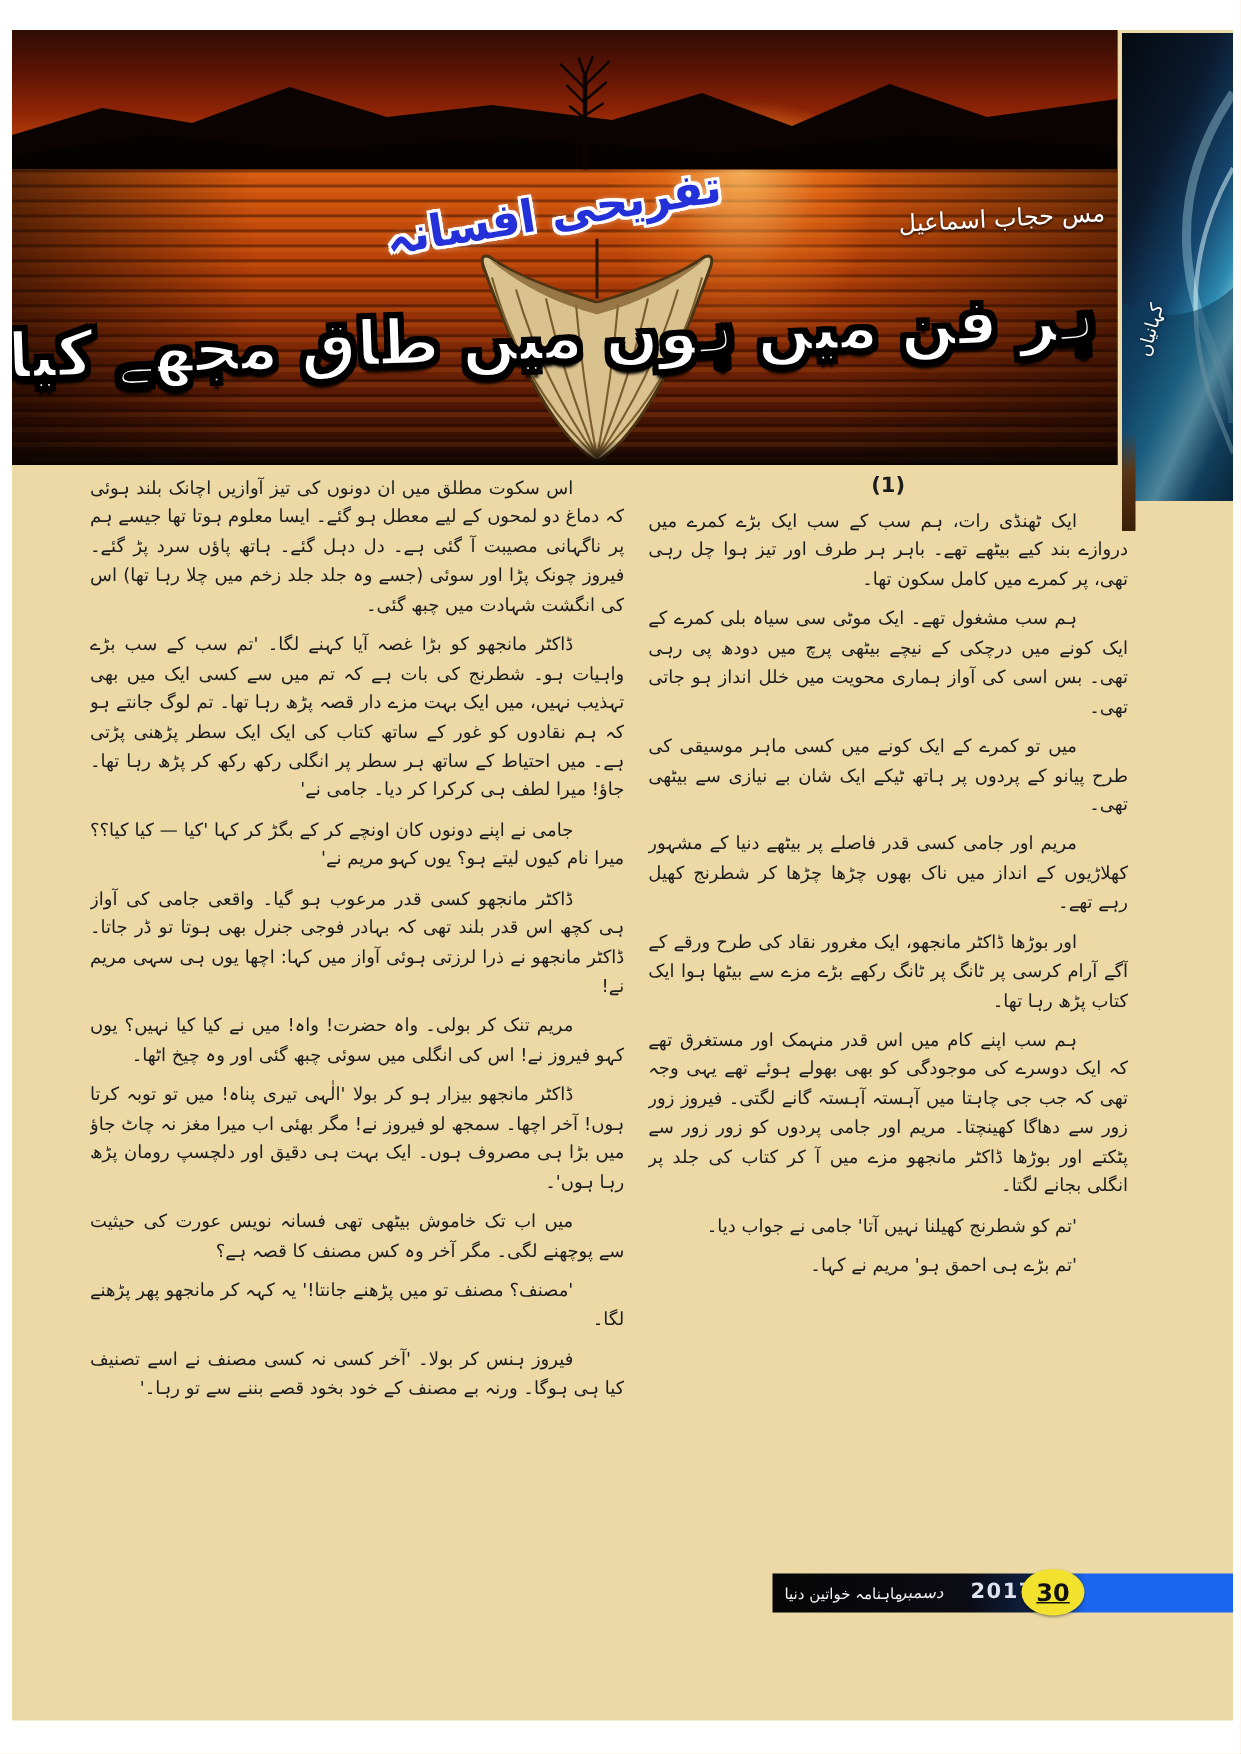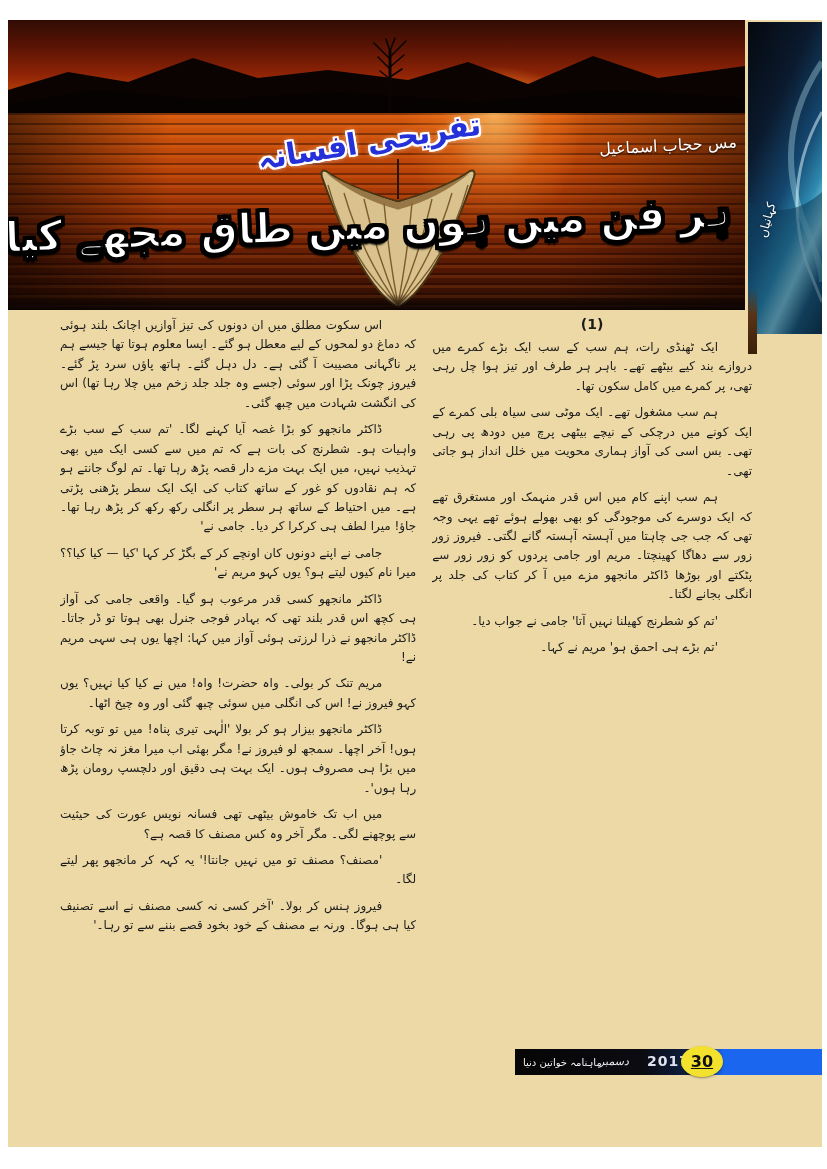--- a/index.html
+++ b/index.html
@@ -113,35 +113,38 @@
     <span class="strip-label">کہانیاں</span>
   </div>
   <div class="curl-shadow"></div>
 
   <div class="body-text">
     <div class="col col-right">
       <div class="section-marker">(1)</div>
       <div>
           <p class="para">ایک ٹھنڈی رات، ہم سب کے سب ایک بڑے کمرے میں دروازے بند کیے بیٹھے تھے۔ باہر ہر طرف اور تیز ہوا چل رہی تھی، پر کمرے میں کامل سکون تھا۔</p>
           <p class="para">ہم سب مشغول تھے۔ ایک موٹی سی سیاہ بلی کمرے کے ایک کونے میں درچکی کے نیچے بیٹھی پرچ میں دودھ پی رہی تھی۔ بس اسی کی آواز ہماری محویت میں خلل انداز ہو جاتی تھی۔</p>
+          <p class="para">میں تو کمرے کے ایک کونے میں کسی ماہر موسیقی کی طرح پیانو کے پردوں پر ہاتھ ٹیکے ایک شان بے نیازی سے بیٹھی تھی۔</p>
+          <p class="para">مریم اور جامی کسی قدر فاصلے پر بیٹھے دنیا کے مشہور کھلاڑیوں کے انداز میں ناک بھوں چڑھا چڑھا کر شطرنج کھیل رہے تھے۔</p>
+          <p class="para">اور بوڑھا ڈاکٹر مانجھو، ایک مغرور نقاد کی طرح ورقے کے آگے آرام کرسی پر ٹانگ پر ٹانگ رکھے بڑے مزے سے بیٹھا ہوا ایک کتاب پڑھ رہا تھا۔</p>
           <p class="para">ہم سب اپنے کام میں اس قدر منہمک اور مستغرق تھے کہ ایک دوسرے کی موجودگی کو بھی بھولے ہوئے تھے یہی وجہ تھی کہ جب جی چاہتا میں آہستہ آہستہ گانے لگتی۔ فیروز زور زور سے دھاگا کھینچتا۔ مریم اور جامی پردوں کو زور زور سے پٹکتے اور بوڑھا ڈاکٹر مانجھو مزے میں آ کر کتاب کی جلد پر انگلی بجانے لگتا۔</p>
           <p class="para">'تم کو شطرنج کھیلنا نہیں آتا' جامی نے جواب دیا۔</p>
           <p class="para">'تم بڑے ہی احمق ہو' مریم نے کہا۔</p>
         </div>
     </div>
     <div class="col col-left">
       <div>
           <p class="para">اس سکوت مطلق میں ان دونوں کی تیز آوازیں اچانک بلند ہوئی کہ دماغ دو لمحوں کے لیے معطل ہو گئے۔ ایسا معلوم ہوتا تھا جیسے ہم پر ناگہانی مصیبت آ گئی ہے۔ دل دہل گئے۔ ہاتھ پاؤں سرد پڑ گئے۔ فیروز چونک پڑا اور سوئی (جسے وہ جلد جلد زخم میں چلا رہا تھا) اس کی انگشت شہادت میں چبھ گئی۔</p>
           <p class="para">ڈاکٹر مانجھو کو بڑا غصہ آیا کہنے لگا۔ 'تم سب کے سب بڑے واہیات ہو۔ شطرنج کی بات ہے کہ تم میں سے کسی ایک میں بھی تہذیب نہیں، میں ایک بہت مزے دار قصہ پڑھ رہا تھا۔ تم لوگ جانتے ہو کہ ہم نقادوں کو غور کے ساتھ کتاب کی ایک ایک سطر پڑھنی پڑتی ہے۔ میں احتیاط کے ساتھ ہر سطر پر انگلی رکھ رکھ کر پڑھ رہا تھا۔ جاؤ! میرا لطف ہی کرکرا کر دیا۔ جامی نے'</p>
           <p class="para">جامی نے اپنے دونوں کان اونچے کر کے بگڑ کر کہا 'کیا — کیا کیا؟؟ میرا نام کیوں لیتے ہو؟ یوں کہو مریم نے'</p>
           <p class="para">ڈاکٹر مانجھو کسی قدر مرعوب ہو گیا۔ واقعی جامی کی آواز ہی کچھ اس قدر بلند تھی کہ بہادر فوجی جنرل بھی ہوتا تو ڈر جاتا۔ ڈاکٹر مانجھو نے ذرا لرزتی ہوئی آواز میں کہا: اچھا یوں ہی سہی مریم نے!</p>
           <p class="para">مریم تنک کر بولی۔ واہ حضرت! واہ! میں نے کیا کیا نہیں؟ یوں کہو فیروز نے! اس کی انگلی میں سوئی چبھ گئی اور وہ چیخ اٹھا۔</p>
           <p class="para">ڈاکٹر مانجھو بیزار ہو کر بولا 'الٰہی تیری پناہ! میں تو توبہ کرتا ہوں! آخر اچھا۔ سمجھ لو فیروز نے! مگر بھئی اب میرا مغز نہ چاٹ جاؤ میں بڑا ہی مصروف ہوں۔ ایک بہت ہی دقیق اور دلچسپ رومان پڑھ رہا ہوں'۔</p>
           <p class="para">میں اب تک خاموش بیٹھی تھی فسانہ نویس عورت کی حیثیت سے پوچھنے لگی۔ مگر آخر وہ کس مصنف کا قصہ ہے؟</p>
-          <p class="para">'مصنف؟ مصنف تو میں نہیں جانتا!' یہ کہہ کر مانجھو پھر لیتے لگا۔</p>
+          <p class="para">'مصنف؟ مصنف تو میں پڑھنے جانتا!' یہ کہہ کر مانجھو پھر پڑھنے لگا۔</p>
           <p class="para">فیروز ہنس کر بولا۔ 'آخر کسی نہ کسی مصنف نے اسے تصنیف کیا ہی ہوگا۔ ورنہ بے مصنف کے خود بخود قصے بننے سے تو رہا۔'</p>
         </div>
     </div>
   </div>
 
   <div class="footer-bar">
     <span class="footer-magazine">ماہنامہ خواتین دنیا</span>
     <span class="footer-month">دسمبر</span>
     <span class="footer-year">2017</span>
     <span class="page-badge">30</span>

